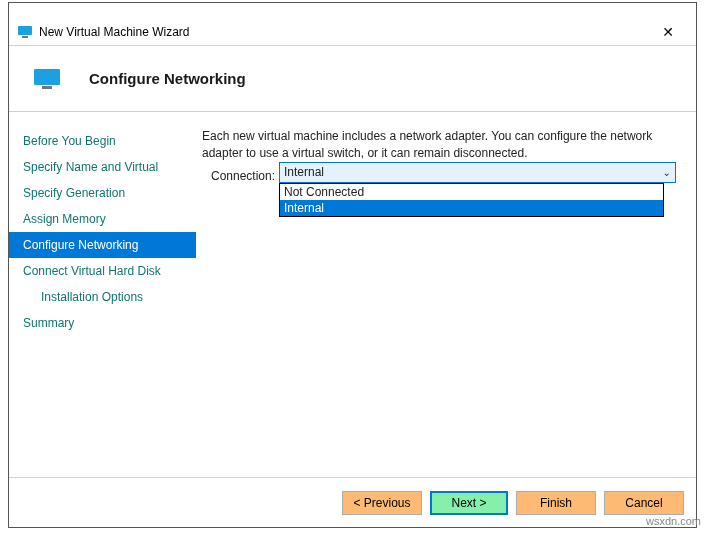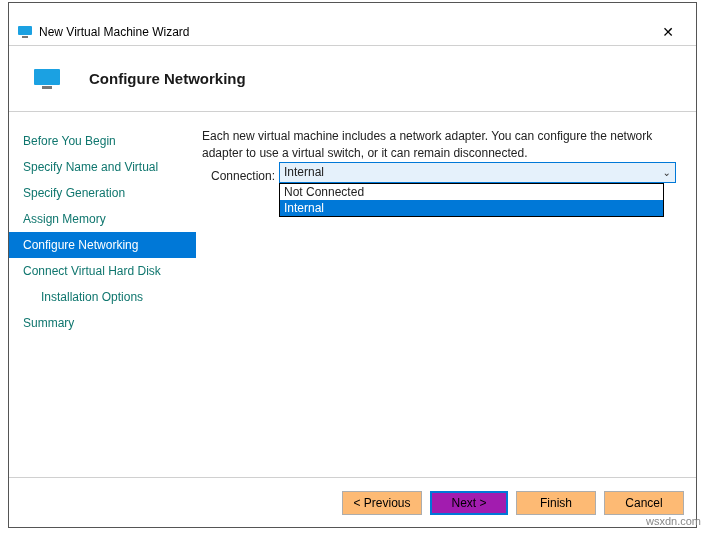--- a/index.html
+++ b/index.html
@@ -23,21 +23,21 @@
     .lbl { width: 68px; padding-top: 3px; }
     .combo-wrap { flex: 1; position: relative; }
     .combo { height: 21px; border: 1px solid #0078d7; background: #e5f1fb; display: flex; align-items: center; padding: 0 4px; font-size: 12px; position: relative; }
     .combo .val { flex: 1; }
     .combo .chev { font-size: 10px; color: #333; }
     .dropdown { position: absolute; top: 21px; left: 0; right: 12px; border: 1px solid #000; background: #fff; }
     .opt { padding: 1px 4px; font-size: 12px; }
     .opt.sel { background: #0078d7; color: #fff; }
     .footer { height: 50px; border-top: 1px solid #d0d0d0; display: flex; align-items: center; justify-content: flex-end; padding: 0 12px; gap: 8px; }
     .btn { min-width: 80px; height: 24px; font-size: 12px; border: 1px solid #adadad; background: #fdba74; display: inline-flex; align-items: center; justify-content: center; cursor: default; }
-    .btn.primary { border: 2px solid #0078d7; background: #a21caf; min-width: 78px; height: 24px; }
+    .btn.primary { border: 2px solid #0078d7; background: #86efac; min-width: 78px; height: 24px; }
     .watermark { position: fixed; right: 8px; bottom: 10px; font-size: 11px; color: #888; }
     svg.monitor rect.screen { fill:#1ba1e2; }
     svg.monitor rect.base { fill:#777; }
   </style>
 </head>
 <body>
 
 <div class="window">
   <div class="titlebar">
     <svg class="ticon monitor" viewBox="0 0 16 16">

